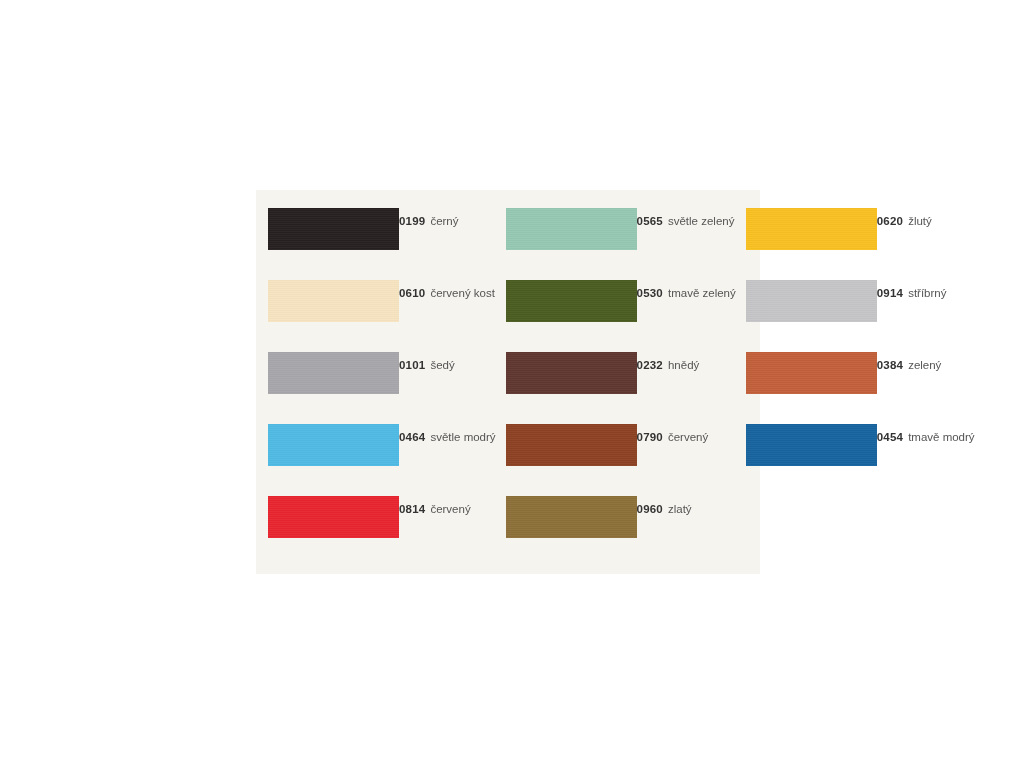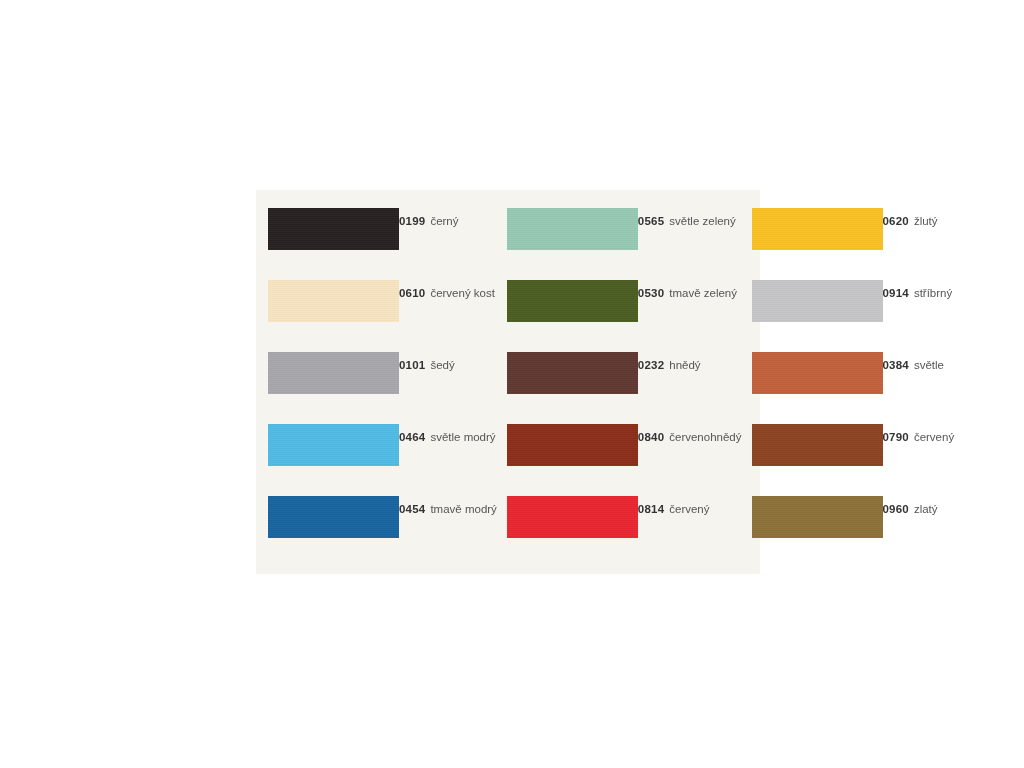--- a/index.html
+++ b/index.html
@@ -114,29 +114,25 @@
         <div class="swatch-cell">
           <div class="swatch-chip" style="background-color: rgb(166, 166, 171);"></div>
           <div class="swatch-label"><span class="swatch-code">0101</span><span class="swatch-name">šedý</span></div>
         </div>
         <div class="swatch-cell">
           <div class="swatch-chip" style="background-color: rgb(94, 55, 48);"></div>
           <div class="swatch-label"><span class="swatch-code">0232</span><span class="swatch-name">hnědý</span></div>
         </div>
         <div class="swatch-cell">
           <div class="swatch-chip" style="background-color: rgb(193, 96, 58);"></div>
-          <div class="swatch-label"><span class="swatch-code">0384</span><span class="swatch-name">světle</span></div>
+          <div class="swatch-label"><span class="swatch-code">0384</span><span class="swatch-name">zelený</span></div>
         </div>
         <div class="swatch-cell">
           <div class="swatch-chip" style="background-color: rgb(79, 187, 228);"></div>
           <div class="swatch-label"><span class="swatch-code">0464</span><span class="swatch-name">světle modrý</span></div>
-        </div>
-        <div class="swatch-cell">
-          <div class="swatch-chip" style="background-color: rgb(138, 45, 25);"></div>
-          <div class="swatch-label"><span class="swatch-code">0840</span><span class="swatch-name">červenohnědý</span></div>
         </div>
         <div class="swatch-cell">
           <div class="swatch-chip" style="background-color: rgb(140, 66, 34);"></div>
           <div class="swatch-label"><span class="swatch-code">0790</span><span class="swatch-name">červený</span></div>
         </div>
         <div class="swatch-cell">
           <div class="swatch-chip" style="background-color: rgb(23, 100, 159);"></div>
           <div class="swatch-label"><span class="swatch-code">0454</span><span class="swatch-name">tmavě modrý</span></div>
         </div>
         <div class="swatch-cell">

